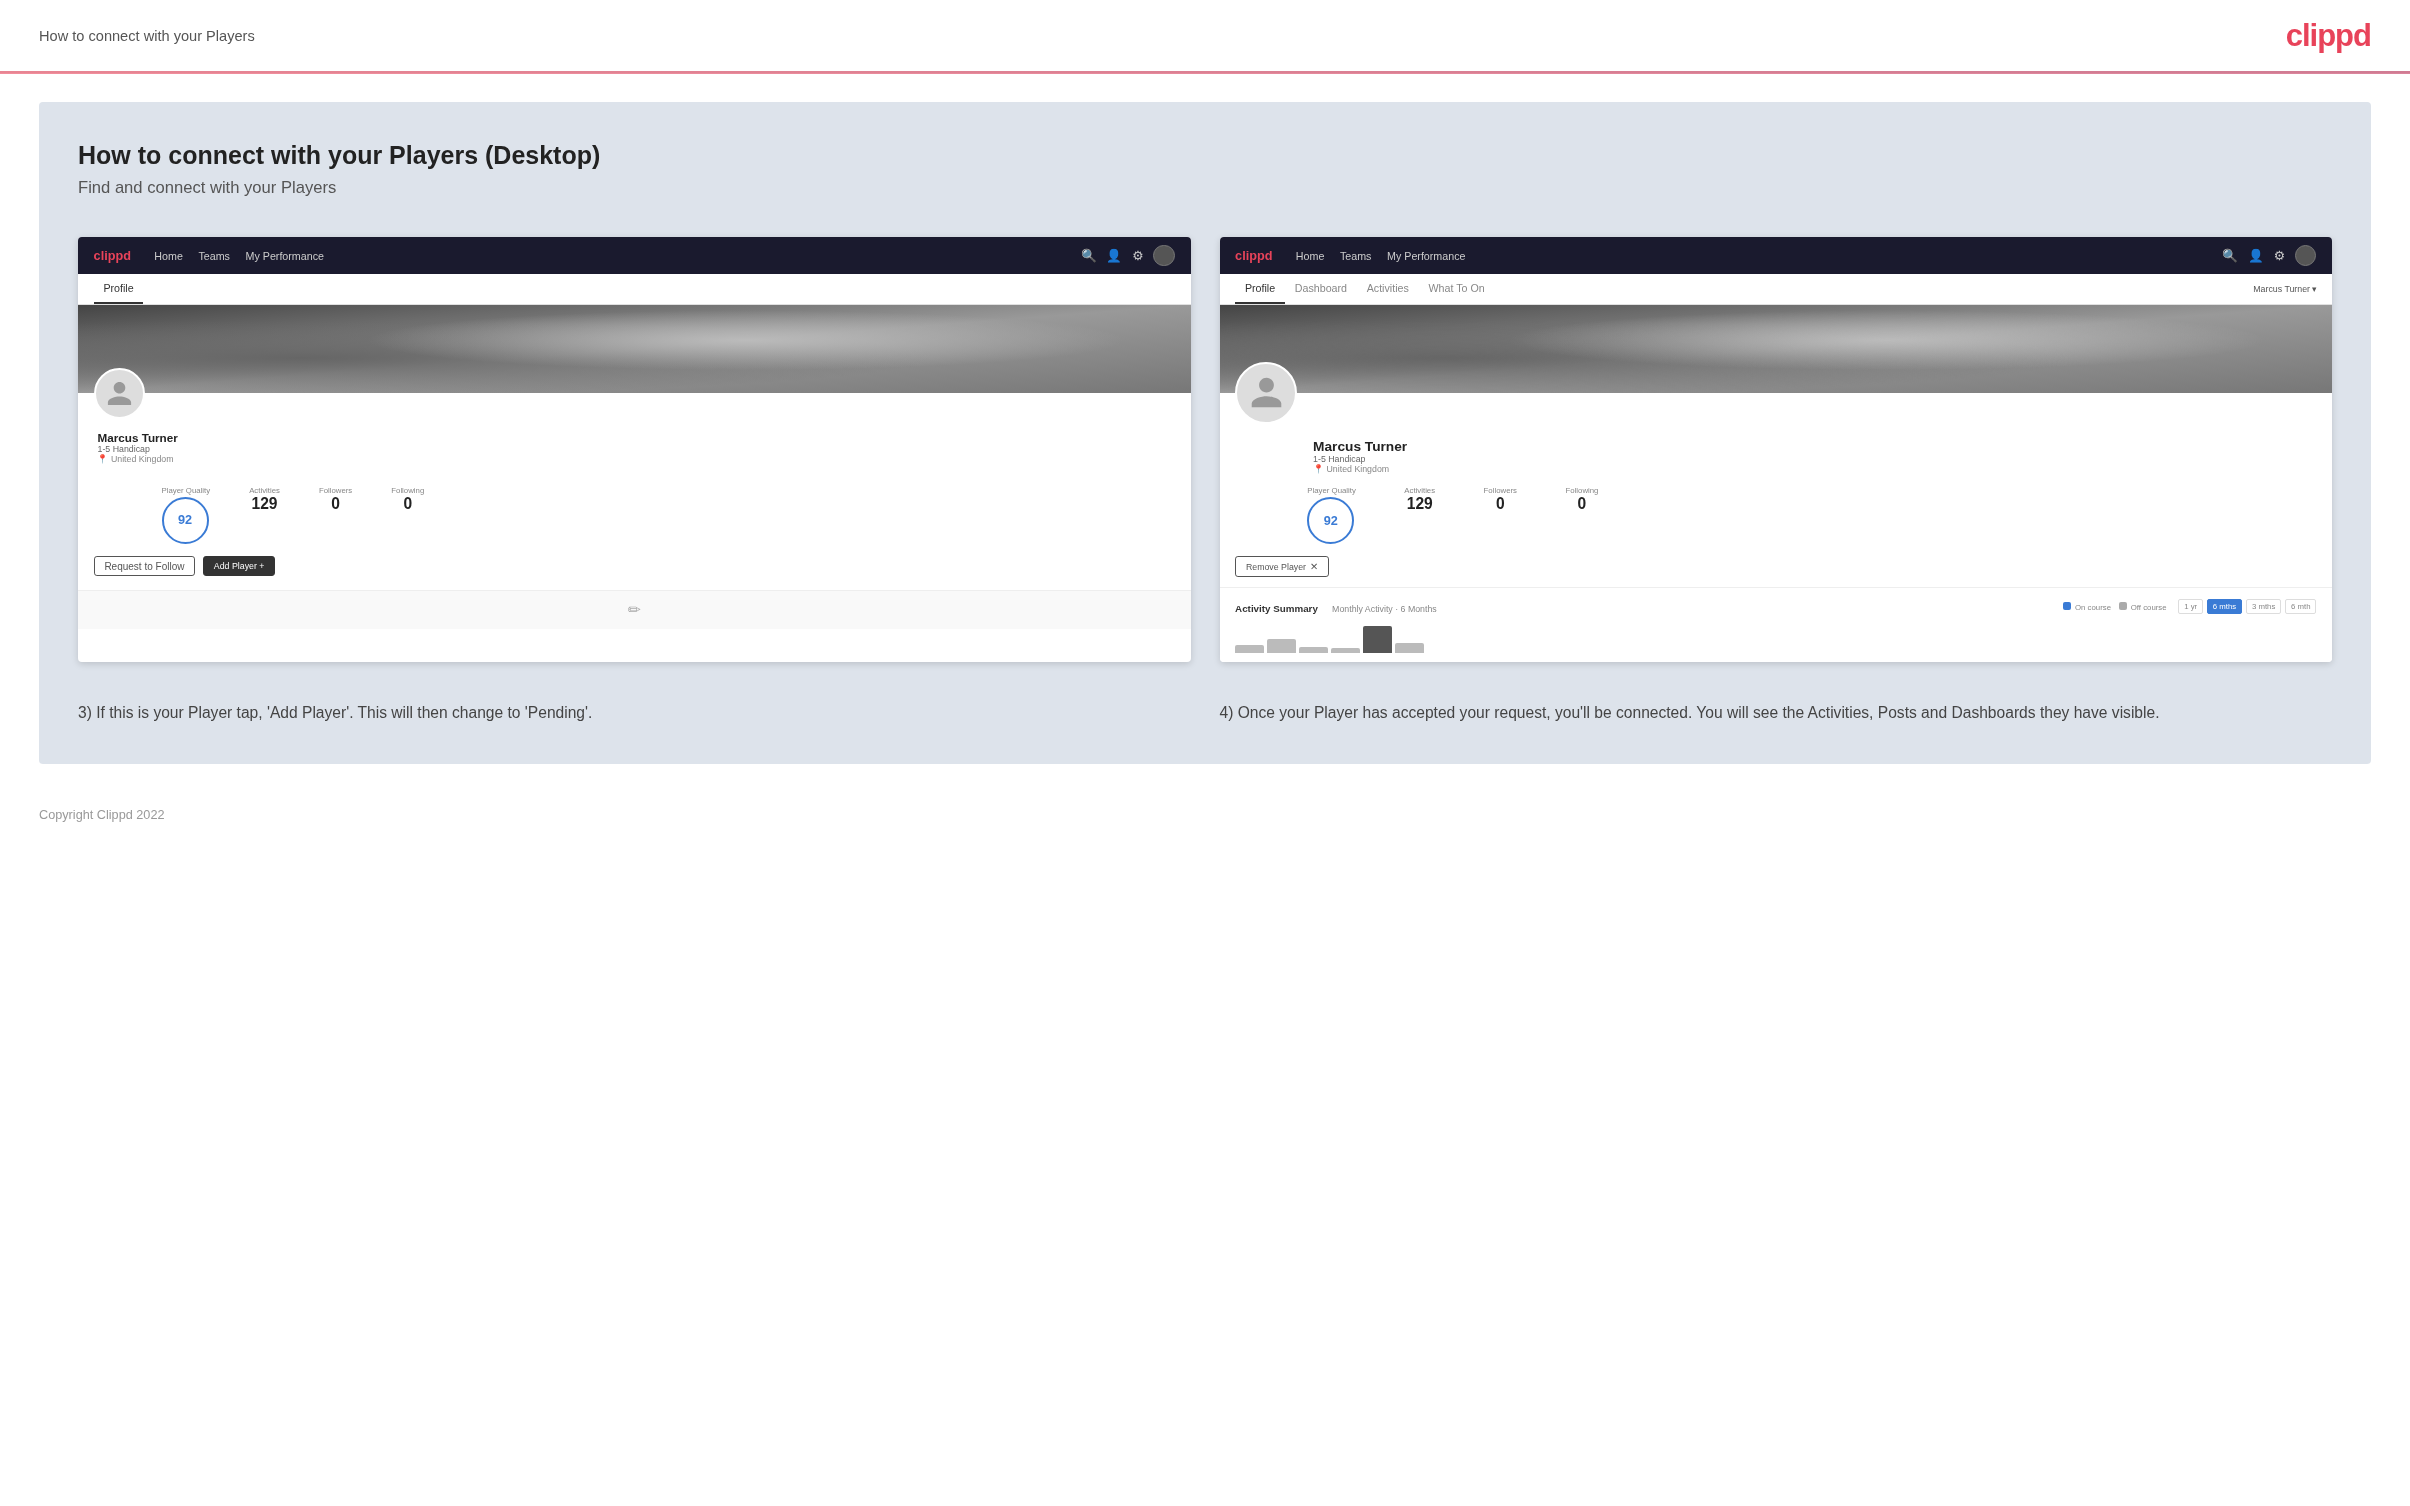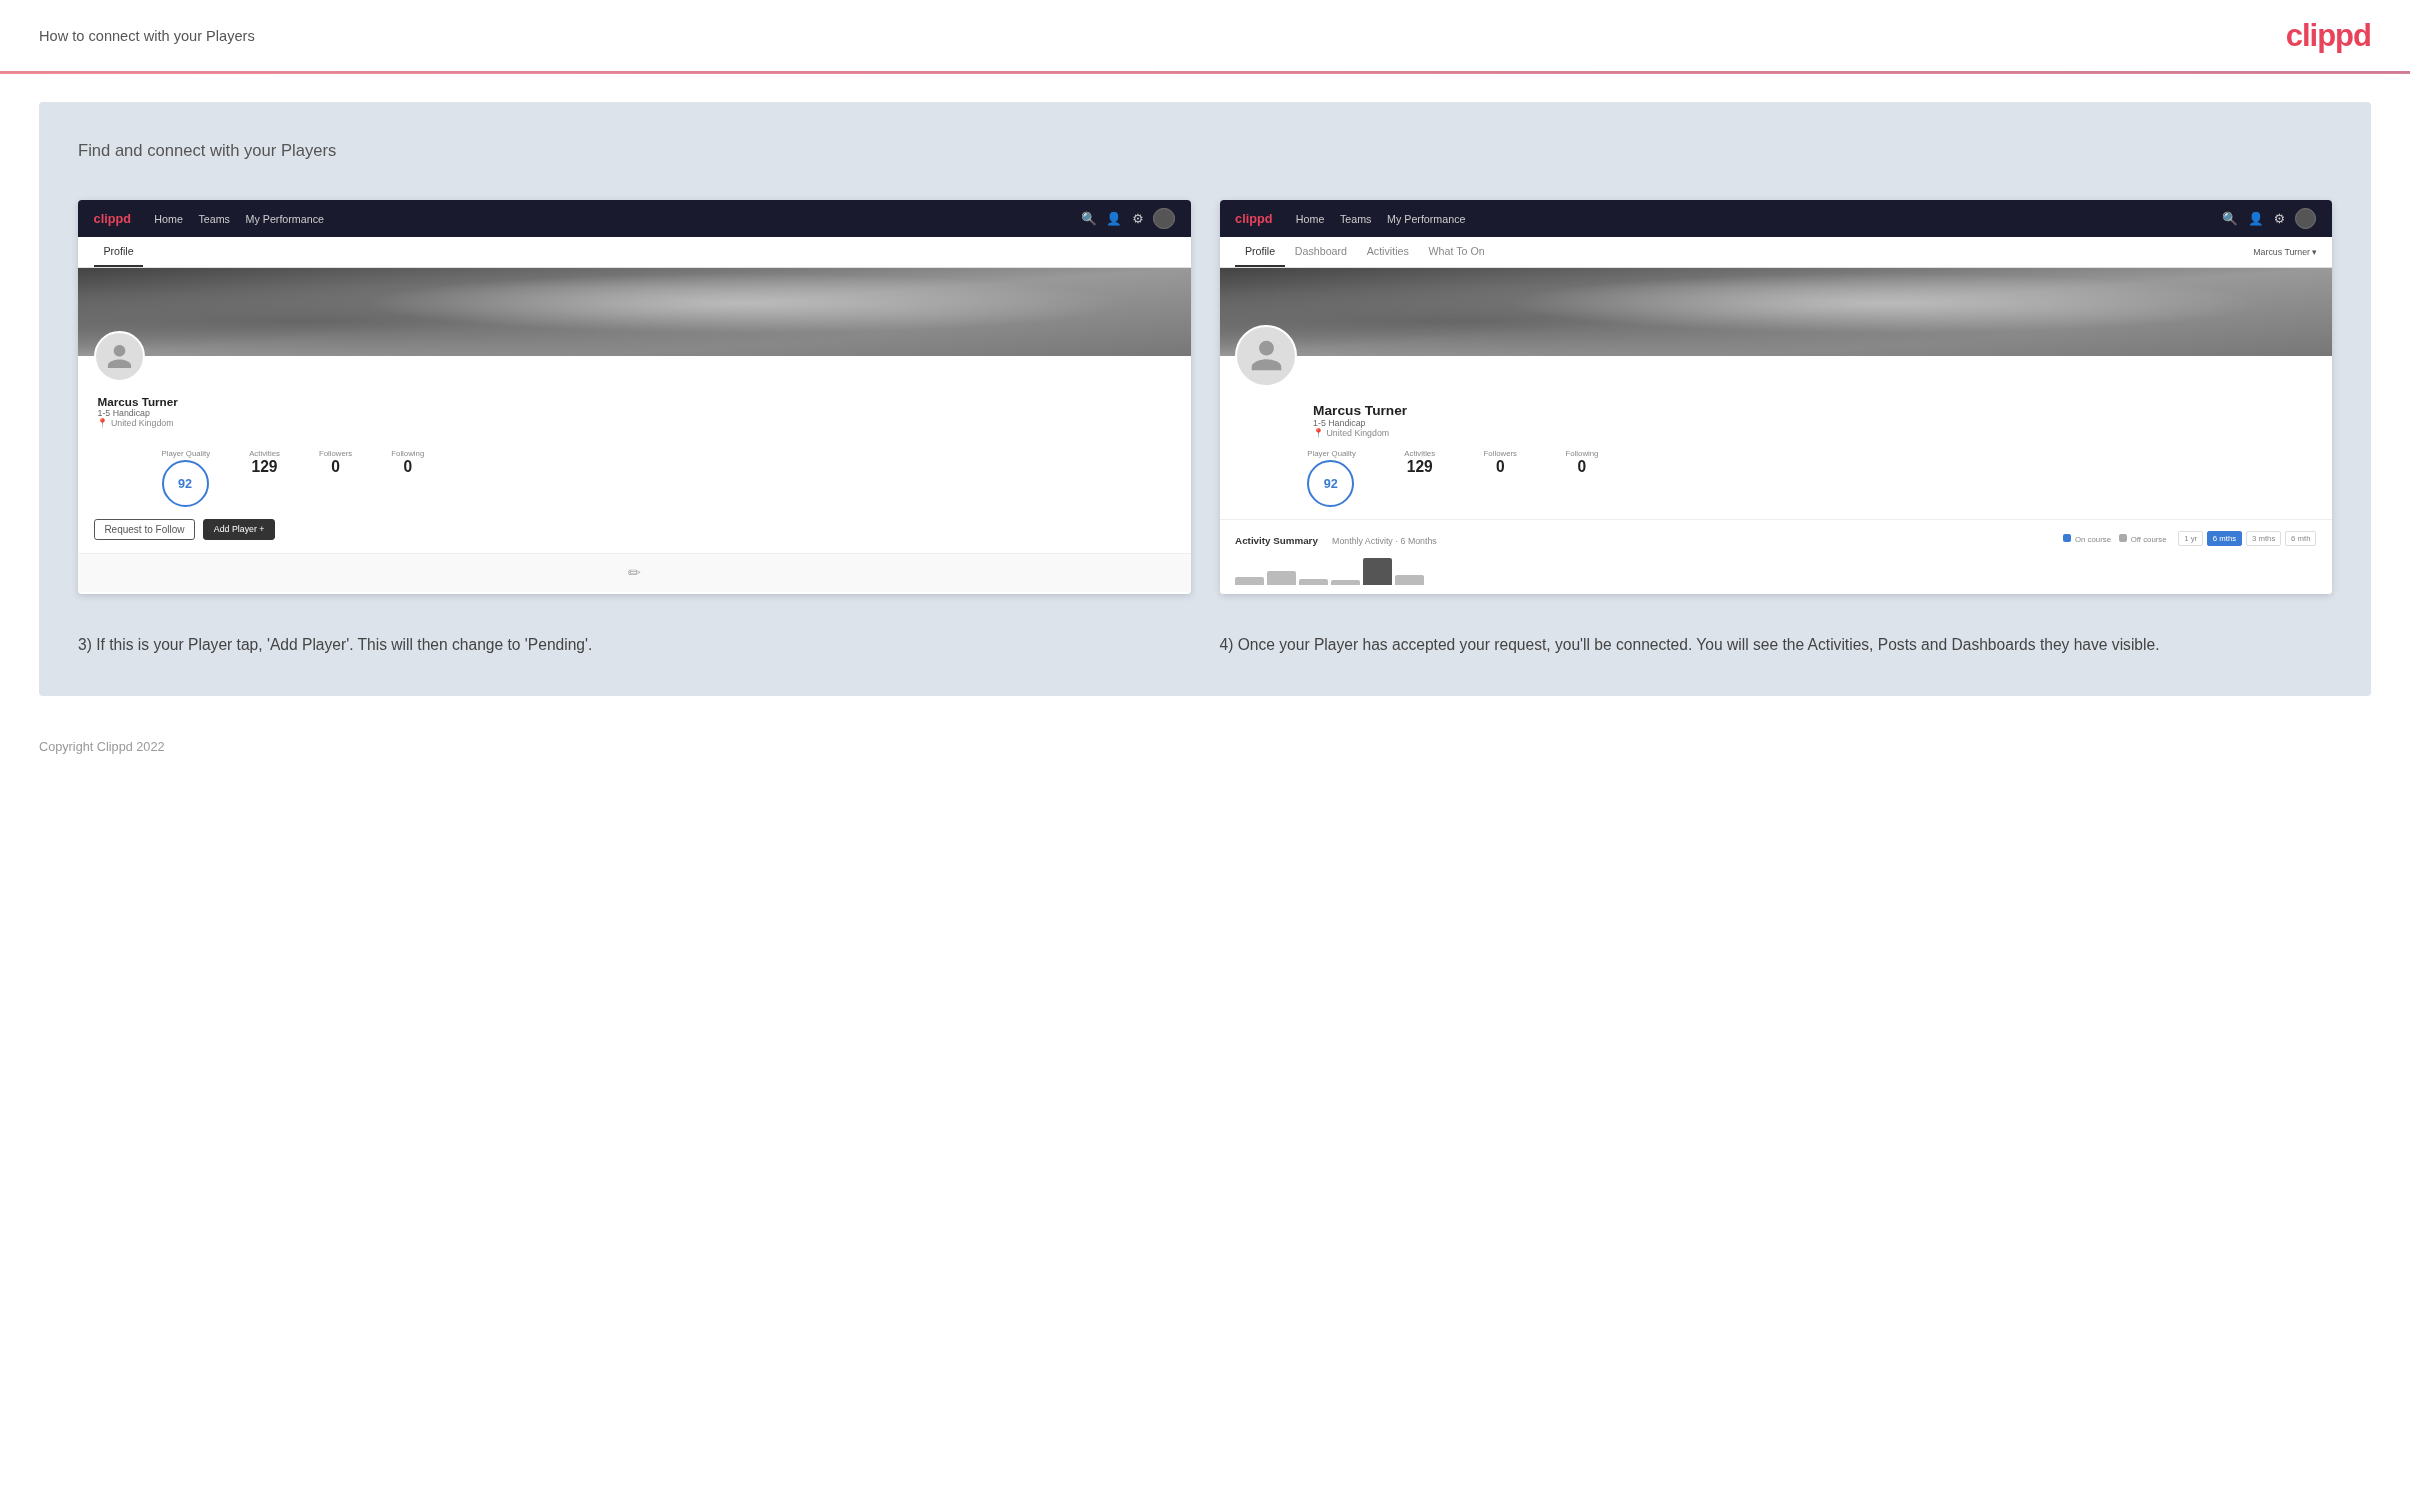--- a/index.html
+++ b/index.html
@@ -381,20 +381,21 @@
   </style>
 </head>
 <body>
 
 <div class="top-bar">
   <span class="top-bar-title">How to connect with your Players</span>
   <span class="clippd-logo">clippd</span>
 </div>
 
 <div class="main-content">
+  <div class="main-title">How to connect with your Players (Desktop)</div>
   <div class="main-subtitle">Find and connect with your Players</div>
 
   <div class="screenshots-row">
 
     <div class="screenshot-container">
 
       <div class="mock-navbar">
         <span class="mock-logo">clippd</span>
         <span class="mock-nav-link">Home</span>
         <span class="mock-nav-link">Teams</span>
@@ -522,20 +523,26 @@
         <div class="mock-stat-group" style="margin-left:29px;">
           <div class="mock-stat-label">Followers</div>
           <div class="mock-stat-value">0</div>
         </div>
         <div class="mock-stat-group" style="margin-left:29px;">
           <div class="mock-stat-label">Following</div>
           <div class="mock-stat-value">0</div>
         </div>
       </div>
 
+      <div style="padding: 0 15.6px 9.8px;">
+        <button class="mock-remove-btn" style="margin:0;">
+          <span>Remove Player</span>
+          <span style="font-size:9.8px;">✕</span>
+        </button>
+      </div>
 
       <div class="mock-activity-bar">
         <div class="mock-activity-header">
           <div>
             <span class="mock-activity-title">Activity Summary</span>
             <span class="mock-activity-subtitle" style="margin-left:9.8px;">Monthly Activity · 6 Months</span>
           </div>
           <div style="display:flex;align-items:center;gap:11.7px;">
             <div class="mock-legend">
               <span>

